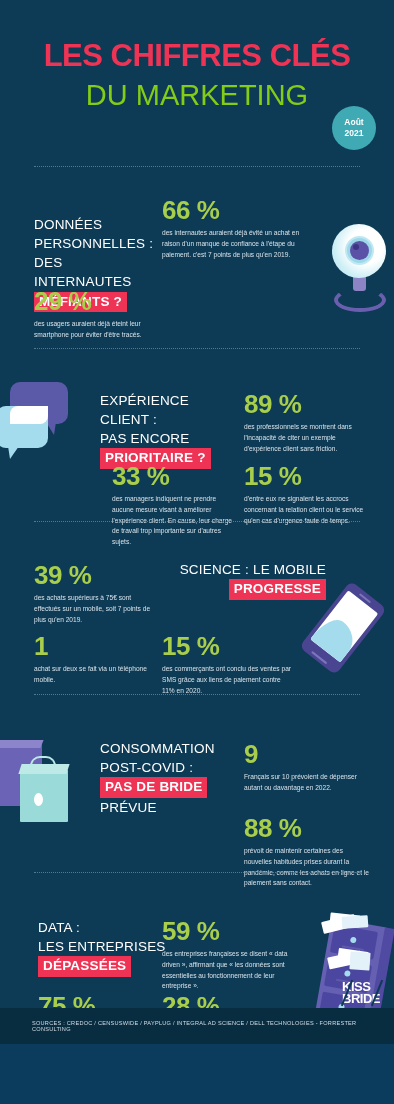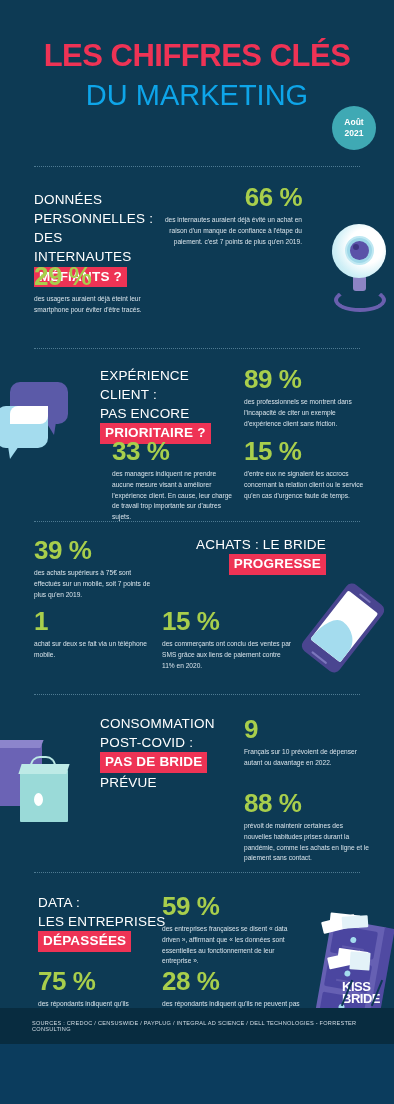--- a/index.html
+++ b/index.html
@@ -23,21 +23,21 @@
   .title-main {
     text-align: center;
     color: #EE3355;
     font-weight: bold;
     font-size: 31px;
     letter-spacing: -0.5px;
     line-height: 1;
   }
   .title-sub {
     text-align: center;
-    color: #0ea5e9;
+    color: #84cc16;
     font-weight: normal;
     font-size: 29px;
     line-height: 1;
     margin-top: 10px;
     letter-spacing: 0px;
   }
   .date-badge {
     position: absolute;
     right: 18px;
     top: 106px;
@@ -87,21 +87,21 @@
     line-height: 1.05;
     letter-spacing: -0.5px;
   }
   .body {
     color: #D8E3EA;
     font-size: 6.6px;
     line-height: 1.62;
     margin-top: 4px;
   }
 
-  .blk { position: absolute; }
+  .blk { position: absolute; margin-top: 25px; }
 
   
   .illus { position: absolute; }
 
   
   .cam-ball {
     position: absolute; left: 12px; top: 6px;
     width: 54px; height: 54px; border-radius: 50%;
     background: radial-gradient(circle at 62% 42%, #FFFFFF 0%, #FFFFFF 38%, #CFEFF6 66%, #AEE3F0 100%);
   }
@@ -295,21 +295,21 @@
 
   <div class="blk" style="left:34px; top:190px; width:120px;">
     <div class="sect-head">
       <span>DONNÉES</span><br>
       <span>PERSONNELLES :</span><br>
       <span>DES INTERNAUTES</span><br>
       <span class="hl">MÉFIANTS ?</span>
     </div>
   </div>
 
-  <div class="blk" style="left:162px; top:184px; width:140px;text-align:right;">
+  <div class="blk" style="left:162px; top:172px; width:140px;">
     <div class="stat">66 %</div>
     <div class="body">des internautes auraient déjà évité un achat en raison d'un manque de confiance à l'étape du paiement. c'est 7 points de plus qu'en 2019.</div>
   </div>
 
   <div class="blk" style="left:34px; top:263px; width:112px;">
     <div class="stat">29 %</div>
     <div class="body">des usagers auraient déjà éteint leur smartphone pour éviter d'être tracés.</div>
   </div>
 
 
@@ -349,21 +349,21 @@
   <div class="illus" style="left:-4px; top:378px; width:90px; height:100px;">
     <div class="bub-purple"></div>
     <div class="bub-blue"></div>
     <div class="bub-white"></div>
   </div>
 
   <div class="divider" style="top:521px;"></div>
 
   <div class="blk" style="left:176px; top:535px; width:150px; text-align:right;">
     <div class="sect-head">
-      <span>ACHATS : LE BRIDE</span><br>
+      <span>SCIENCE : LE MOBILE</span><br>
       <span class="hl">PROGRESSE</span>
     </div>
   </div>
 
   <div class="blk" style="left:34px; top:537px; width:125px;">
     <div class="stat">39 %</div>
     <div class="body">des achats supérieurs à 75€ sont effectués sur un mobile, soit 7 points de plus qu'en 2019.</div>
   </div>
 
   <div class="blk" style="left:34px; top:608px; width:130px;">

